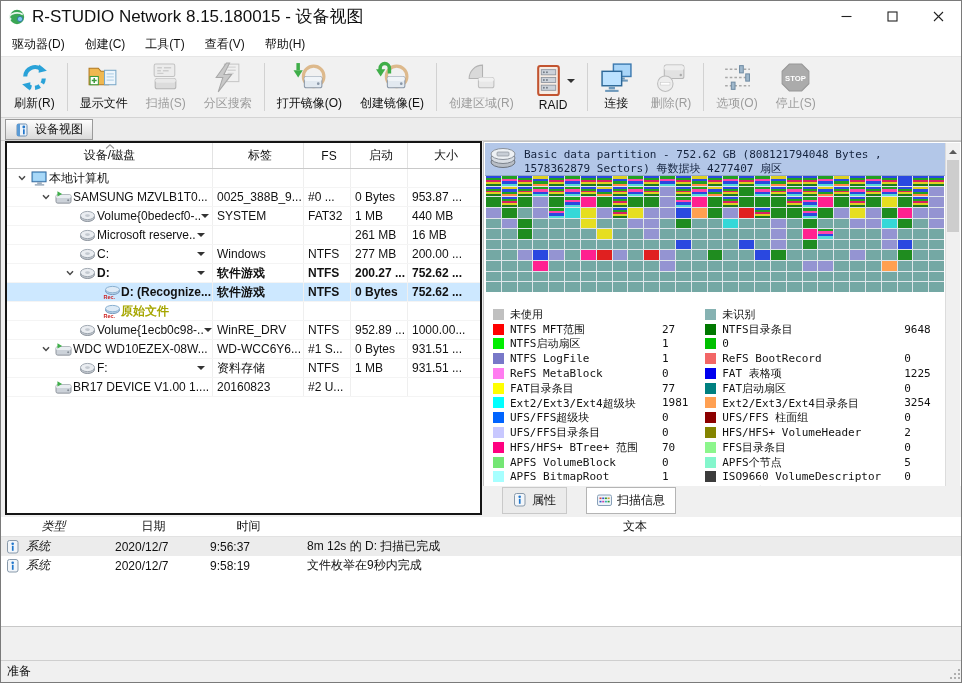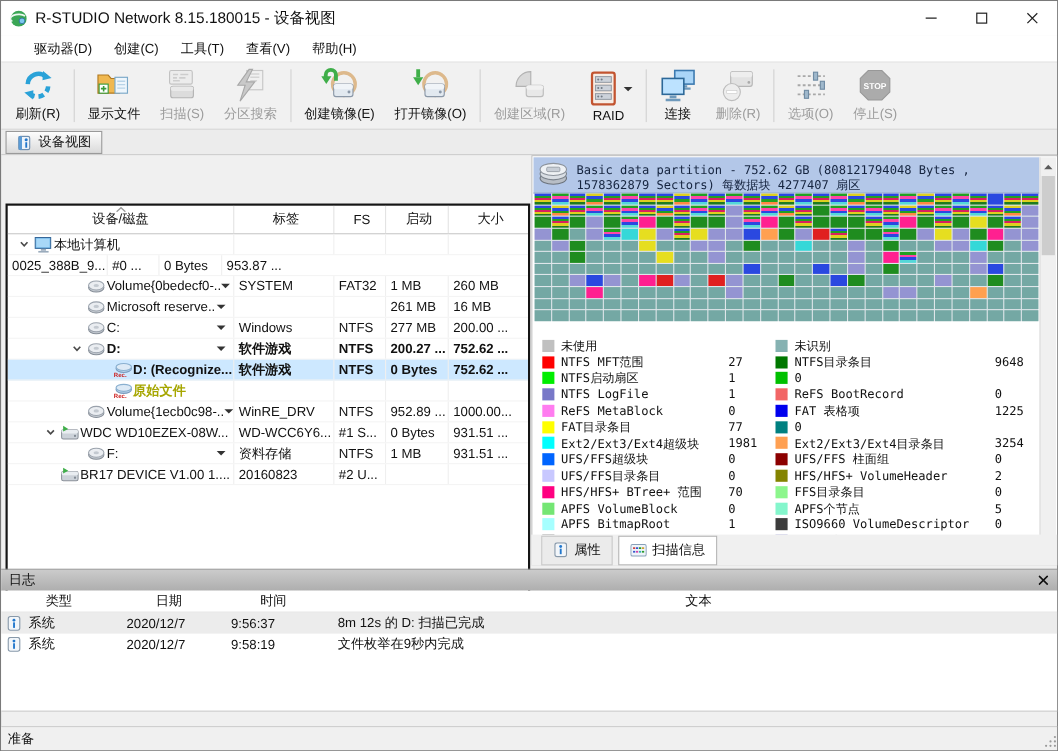--- a/index.html
+++ b/index.html
@@ -11,47 +11,47 @@
     background: #f0f0f0;
     border: 1px solid #7a7a7a;
     position: relative;
     overflow: hidden;
   }
   svg { display: block; }
 
   
   .titlebar { height: 31px; background: #fff; display: flex; align-items: center; padding-left: 8px; }
   .titlebar .app-logo { margin-right: 7px; }
-  .title-text { font-size: 14px; }
+  .title-text { font-size: 17px; }
   .win-controls { margin-left: auto; display: flex; height: 100%; }
   .win-btn { width: 46px; height: 100%; display: flex; align-items: center; justify-content: center; }
 
   
-  .menubar { height: 24px; background: #fff; display: flex; align-items: center; padding-left: 20px; }
+  .menubar { height: 24px; background: #fff; display: flex; align-items: center; padding-left: 1px; }
   .menu-item { padding: 3px 10px; }
 
   
   .toolbar { height: 62px; background: #f1f1f1; border-top: 1px solid #e6e6e6; border-bottom: 1px solid #d4d4d4; display: flex; align-items: stretch; padding: 2px 4px; }
   .tb-btn { display: flex; flex-direction: column; align-items: center; justify-content: flex-end; padding: 2px 9px 3px; gap: 1px; white-space: nowrap; }
   .tb-icwrap { display: flex; align-items: center; gap: 2px; }
   .tb-btn.disabled .tb-label { color: #9c9c9c; }
   .tb-sep { width: 1px; background: #d2d2d2; margin: 4px 3px; }
   .dd-tri { width: 0; height: 0; border: 4px solid transparent; border-top-color: #333; margin-top: 4px; }
 
   
   .tabbar { height: 23px; background: #ececec; display: flex; align-items: flex-end; padding-left: 4px; border-bottom: 1px solid #cfcfcf; }
   .vtab { display: flex; align-items: center; gap: 5px; padding: 2px 9px; height: 21px; margin-right: 3px; white-space: nowrap; }
   .vtab.active { border: 1px solid #9a9a9a; background: linear-gradient(#fdfdfd,#dadada); }
   .vtab.plain { border: 1px solid #c6c6c6; background: #f5f5f5; font-family: "DejaVu Sans Mono", monospace; font-size: 11.5px; }
 
   
   .main { position: absolute; top: 140px; left: 0; width: 962px; height: 376px; }
 
   
-  .tree-panel { position: absolute; left: 4px; top: 0; width: 477px; height: 374px; background: #fff; border: 2px solid #151515; overflow: hidden; margin-top: 44px; }
+  .tree-panel { position: absolute; left: 4px; top: 0; width: 477px; height: 374px; background: #fff; border: 2px solid #151515; overflow: hidden; }
   .tree-header { display: flex; height: 26px; border-bottom: 1px solid #c9c9c9; }
   .th-cell { display: flex; align-items: center; justify-content: center; border-right: 1px solid #e3e3e3; position: relative; }
   .sort-caret { position: absolute; top: 1px; left: 50%; transform: translateX(-50%); }
   .tree-row { display: flex; height: 19px; align-items: center; border-bottom: 1px solid #f4f4f4; }
   .tree-row.selected { background: #cde8ff; }
   .tree-row.bold { font-weight: bold; }
   .tc { height: 100%; display: flex; align-items: center; overflow: hidden; white-space: nowrap; border-right: 1px solid #efefef; padding-right: 2px; }
   .c-name { width: 206px; }
   .c-label { width: 91px; padding-left: 4px; }
   .c-fs { width: 47px; padding-left: 4px; }
@@ -74,34 +74,34 @@
   .legend-col.left .lg-label  { min-width: 146px; }
   .legend-col.right .lg-label { min-width: 176px; }
 
   
   .scan-scrollbar { position: absolute; top: 1px; right: 1px; width: 15px; bottom: 1px; background: #f0f0f0; border-left: 1px solid #dcdcdc; }
   .sb-btn { height: 16px; display: flex; align-items: center; justify-content: center; }
   .sb-btn.down { position: absolute; bottom: 0; left: 0; right: 0; }
   .sb-thumb { position: absolute; top: 17px; left: 1px; right: 1px; height: 72px; background: #cdcdcd; }
 
   
-  .bottom-tabs { position: absolute; left: 482px; top: 345px; width: 480px; height: 28px; display: flex; align-items: center; gap: 5px; padding-left: 9px; background: #f0f0f0; }
+  .bottom-tabs { position: absolute; left: 482px; top: 345px; width: 480px; height: 28px; display: flex; align-items: center; gap: 19px; padding-left: 19px; background: #f0f0f0; }
   .btab { display: flex; align-items: center; gap: 5px; padding: 4px 10px; border: 1px solid #c9c9c9; background: #ebebeb; }
   .btab.active { background: #fff; border-color: #b4b4b4; }
 
   
   .log-panel { position: absolute; top: 516px; left: 0; width: 962px; }
   .log-titlebar { height: 20px; background: linear-gradient(#cbcbcb,#aeaeae); border-top: 1px solid #999; display: flex; align-items: center; padding: 0 7px; }
   .log-close { margin-left: auto; display: flex; align-items: center; justify-content: center; width: 16px; height: 16px; }
   .log-table { background: #fff; height: 110px; border-bottom: 1px solid #c8c8c8; }
   .log-hrow { display: flex; height: 20px; align-items: center; border-bottom: 1px solid #e2e2e2; }
   .log-hcell { text-align: center; }
   .log-row { display: flex; height: 19px; align-items: center; }
   .log-row.alt { background: #ececec; }
-  .lc-type { width: 105px; display: flex; align-items: center; gap: 6px; padding-left: 5px; }
+  .lc-type { width: 105px; display: flex; align-items: center; gap: 6px; padding-left: 5px; font-style: italic; }
   .lc-date { width: 95px; padding-left: 9px; }
   .lc-time { width: 95px; padding-left: 9px; }
   .lc-text { flex: 1; padding-left: 11px; }
   .log-hcell.lc-type { padding-left: 0; display: block; }
   .log-hcell.lc-date, .log-hcell.lc-time { padding-left: 0; }
 
   
   .statusbar { position: absolute; bottom: 0; left: 0; width: 962px; height: 22px; background: #f0f0f0; border-top: 1px solid #cfcfcf; display: flex; align-items: center; padding-left: 6px; }
   .resize-grip { position: absolute; right: 2px; bottom: 2px; }
 </style>
@@ -200,41 +200,41 @@
     </div>
     <div class="tb-sep"></div>
     <div class="tb-btn">
       <div class="tb-icwrap">
         <span class="tb-ic">
           <svg width="33" height="33" viewBox="0 0 32 32">
             <circle cx="20" cy="15" r="10" fill="none" stroke="#ddb98c" stroke-width="3"></circle>
             <rect x="11" y="15" width="17" height="11" rx="2" fill="#e2e9f0" stroke="#8b98a8"></rect>
             <rect x="11" y="15" width="17" height="4.5" rx="2" fill="#f0f4f8"></rect>
             <circle cx="24.5" cy="22" r="1.3" fill="#8b98a8"></circle>
-            <path d="M13 12 v-5 a4.5 4.5 0 0 0-9 0 v2" fill="none" stroke="#3fae49" stroke-width="3.4"></path>
-            <polygon points="0,8 9,8 4.5,15" fill="#3fae49"></polygon>
-          </svg>
-        </span>
-      </div>
-      <span class="tb-label">创建镜像(E)</span>
+            <path d="M5 2 v7" fill="none" stroke="#3fae49" stroke-width="3.4"></path>
+            <polygon points="0.5,9 9.5,9 5,16" fill="#3fae49"></polygon>
+          </svg>
+        </span>
+      </div>
+      <span class="tb-label">打开镜像(O)</span>
     </div>
     <div class="tb-btn">
       <div class="tb-icwrap">
         <span class="tb-ic">
           <svg width="33" height="33" viewBox="0 0 32 32">
             <circle cx="20" cy="15" r="10" fill="none" stroke="#ddb98c" stroke-width="3"></circle>
             <rect x="11" y="15" width="17" height="11" rx="2" fill="#e2e9f0" stroke="#8b98a8"></rect>
             <rect x="11" y="15" width="17" height="4.5" rx="2" fill="#f0f4f8"></rect>
             <circle cx="24.5" cy="22" r="1.3" fill="#8b98a8"></circle>
-            <path d="M5 2 v7" fill="none" stroke="#3fae49" stroke-width="3.4"></path>
-            <polygon points="0.5,9 9.5,9 5,16" fill="#3fae49"></polygon>
-          </svg>
-        </span>
-      </div>
-      <span class="tb-label">打开镜像(O)</span>
+            <path d="M13 12 v-5 a4.5 4.5 0 0 0-9 0 v2" fill="none" stroke="#3fae49" stroke-width="3.4"></path>
+            <polygon points="0,8 9,8 4.5,15" fill="#3fae49"></polygon>
+          </svg>
+        </span>
+      </div>
+      <span class="tb-label">创建镜像(E)</span>
     </div>
     <div class="tb-sep"></div>
     <div class="tb-btn disabled">
       <div class="tb-icwrap">
         <span class="tb-ic">
           <svg width="33" height="33" viewBox="0 0 32 32">
             <path d="M17 4 A13 13 0 0 0 4 17 L17 17 Z" fill="#d9d9d9" stroke="#b2b2b2"></path>
             <rect x="13" y="16" width="15" height="10" rx="2" fill="#e8e8e8" stroke="#bcbcbc"></rect>
             <rect x="13" y="16" width="15" height="4" rx="2" fill="#f1f1f1"></rect>
           </svg>
@@ -385,20 +385,36 @@
               </svg>
             </span>
             <span>本地计算机</span>
           </div>
           <div class="tc c-label"></div>
           <div class="tc c-fs"></div>
           <div class="tc c-boot"></div>
           <div class="tc c-size"></div>
         </div>
         <div class="tree-row">
+          <div class="tc c-name" style="padding-left: 30px;">
+            <span class="chev-box">
+              <svg width="10" height="10" viewBox="0 0 10 10">
+                <path d="M2 3.2l3 3.2 3-3.2" fill="none" stroke="#4a4a4a" stroke-width="1.5"></path>
+              </svg>
+            </span>
+            <span class="row-ic">
+              <svg width="17" height="15" viewBox="0 0 18 16">
+                <rect x="1" y="5" width="16" height="9" rx="1.8" fill="#ccd2d9" stroke="#8a9099"></rect>
+                <rect x="1" y="5" width="16" height="3.6" rx="1.8" fill="#e9edf1"></rect>
+                <circle cx="14" cy="11" r="1.1" fill="#848c96"></circle>
+                <path d="M2.5 1.2l5 3-5 2.6z" fill="#3fae49"></path>
+              </svg>
+            </span>
+            <span>SAMSUNG MZVLB1T0...</span>
+          </div>
           <div class="tc c-label">0025_388B_9...</div>
           <div class="tc c-fs">#0 ...</div>
           <div class="tc c-boot">0 Bytes</div>
           <div class="tc c-size">953.87 ...</div>
         </div>
         <div class="tree-row">
           <div class="tc c-name" style="padding-left: 54px;">
             <span class="chev-box"></span>
             <span class="row-ic">
               <svg width="17" height="14" viewBox="0 0 18 15">
@@ -406,21 +422,21 @@
                 <ellipse cx="9" cy="7" rx="7.5" ry="4.4" fill="#eaedf1" stroke="#9aa2ac"></ellipse>
                 <ellipse cx="9" cy="7" rx="2.6" ry="1.5" fill="#c3c9d0"></ellipse>
               </svg>
             </span>
             <span>Volume{0bedecf0-..</span>
             <span class="dd-arrow"></span>
           </div>
           <div class="tc c-label">SYSTEM</div>
           <div class="tc c-fs">FAT32</div>
           <div class="tc c-boot">1 MB</div>
-          <div class="tc c-size">260 MB</div>
+          <div class="tc c-size">440 MB</div>
         </div>
         <div class="tree-row">
           <div class="tc c-name" style="padding-left: 54px;">
             <span class="chev-box"></span>
             <span class="row-ic">
               <svg width="17" height="14" viewBox="0 0 18 15">
                 <ellipse cx="9" cy="9" rx="7.5" ry="4.4" fill="#c3c9d0" stroke="#868e98"></ellipse>
                 <ellipse cx="9" cy="7" rx="7.5" ry="4.4" fill="#eaedf1" stroke="#9aa2ac"></ellipse>
                 <ellipse cx="9" cy="7" rx="2.6" ry="1.5" fill="#c3c9d0"></ellipse>
               </svg>
@@ -1007,20 +1023,21 @@
             <span class="lg-label">ReFS BootRecord</span>
             <span class="lg-count">0</span>
           </div>
           <div class="lg-row">
             <span class="chip" style="background: rgb(0, 0, 238);"></span>
             <span class="lg-label">FAT 表格项</span>
             <span class="lg-count">1225</span>
           </div>
           <div class="lg-row">
             <span class="chip" style="background: rgb(0, 128, 128);"></span>
+            <span class="lg-label">FAT启动扇区</span>
             <span class="lg-count">0</span>
           </div>
           <div class="lg-row">
             <span class="chip" style="background: rgb(255, 160, 82);"></span>
             <span class="lg-label">Ext2/Ext3/Ext4目录条目</span>
             <span class="lg-count">3254</span>
           </div>
           <div class="lg-row">
             <span class="chip" style="background: rgb(140, 0, 0);"></span>
             <span class="lg-label">UFS/FFS 柱面组</span>
@@ -1094,28 +1111,20 @@
               <rect x="10.6" y="6.8" width="2" height="1.6" fill="#2a9a2a"></rect>
             </g>
           </svg>
         </span>
         <span>扫描信息</span>
       </div>
     </div>
 </div>
 
 <div class="log-panel">
-  <div class="log-titlebar">
-    <span>日志</span>
-    <span class="log-close">
-        <svg width="9" height="9" viewBox="0 0 9 9">
-          <path d="M0.5 0.5l8 8M8.5 0.5l-8 8" stroke="#111" stroke-width="1.4"></path>
-        </svg>
-      </span>
-  </div>
   <div class="log-table">
     <div class="log-hrow" id="log-header">
         <div class="log-hcell lc-type">类型</div>
         <div class="log-hcell lc-date">日期</div>
         <div class="log-hcell lc-time">时间</div>
         <div class="log-hcell lc-text">文本</div>
       </div>
     <div id="log-body">
         <div class="log-row alt">
           <div class="lc-type">

